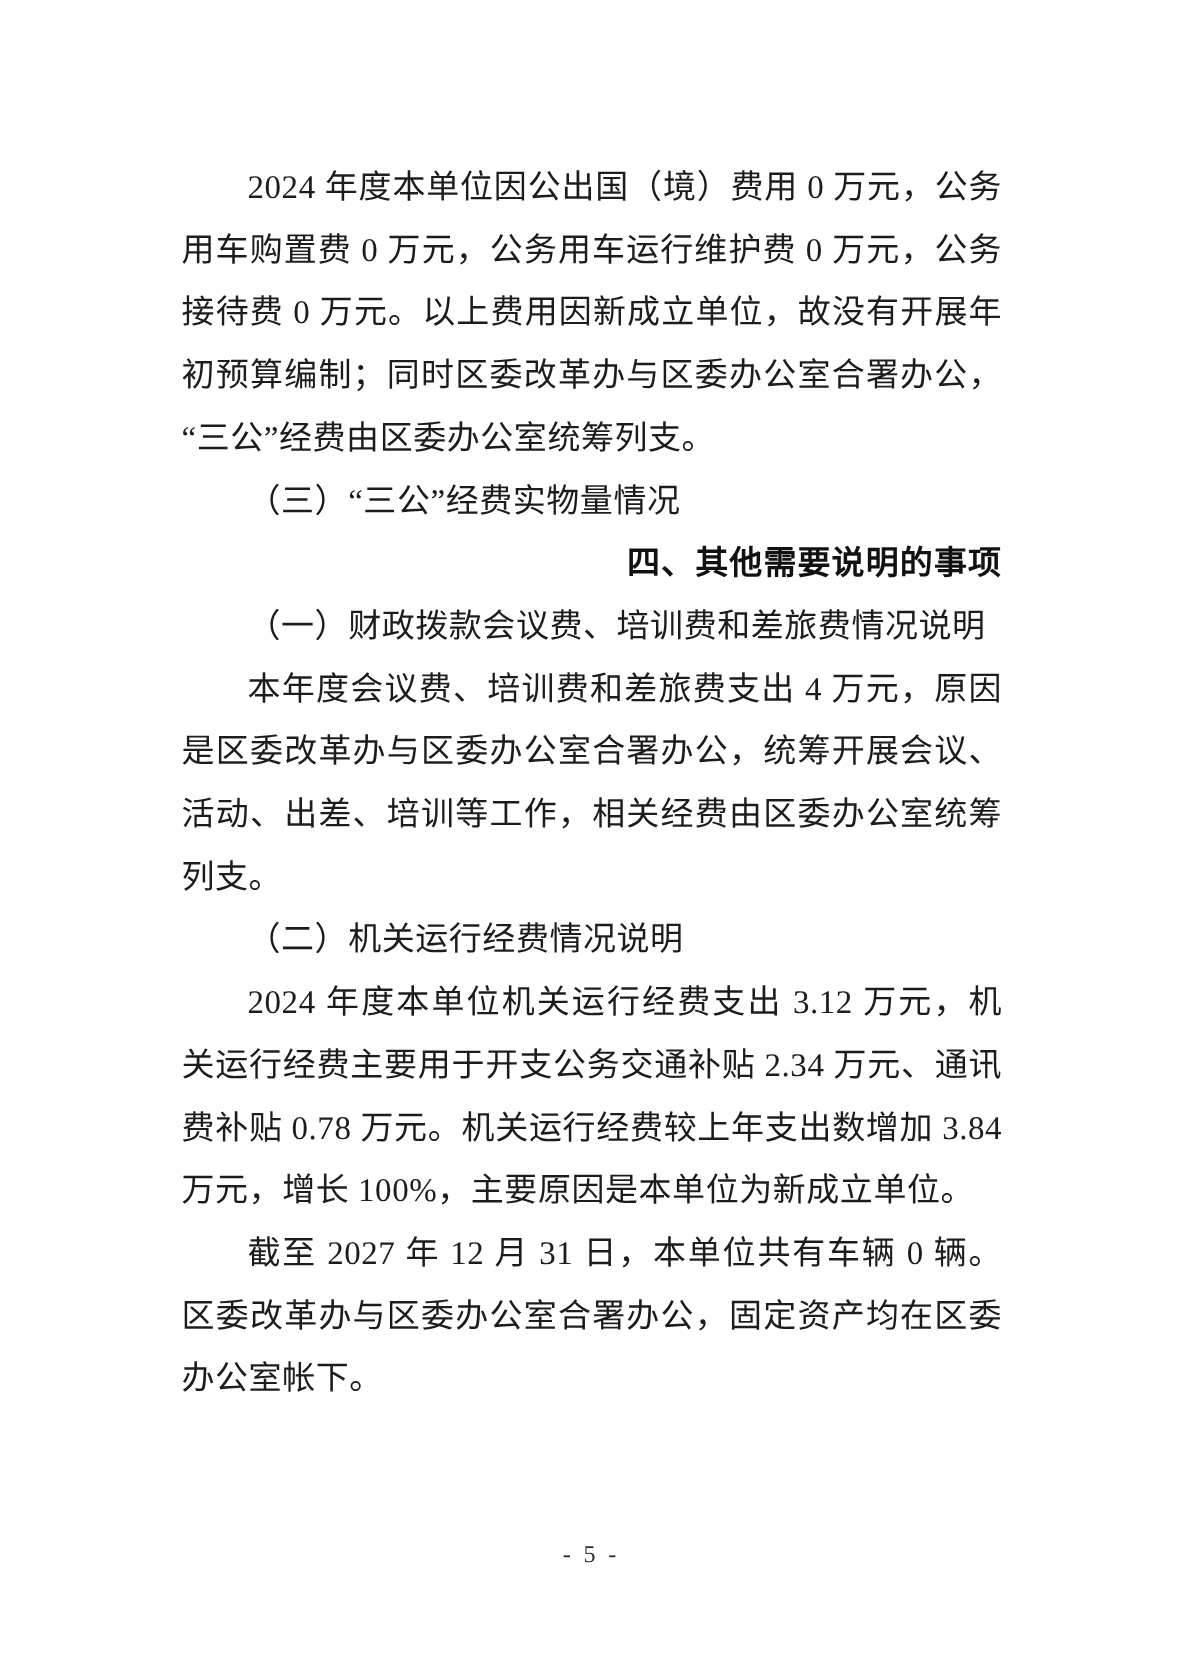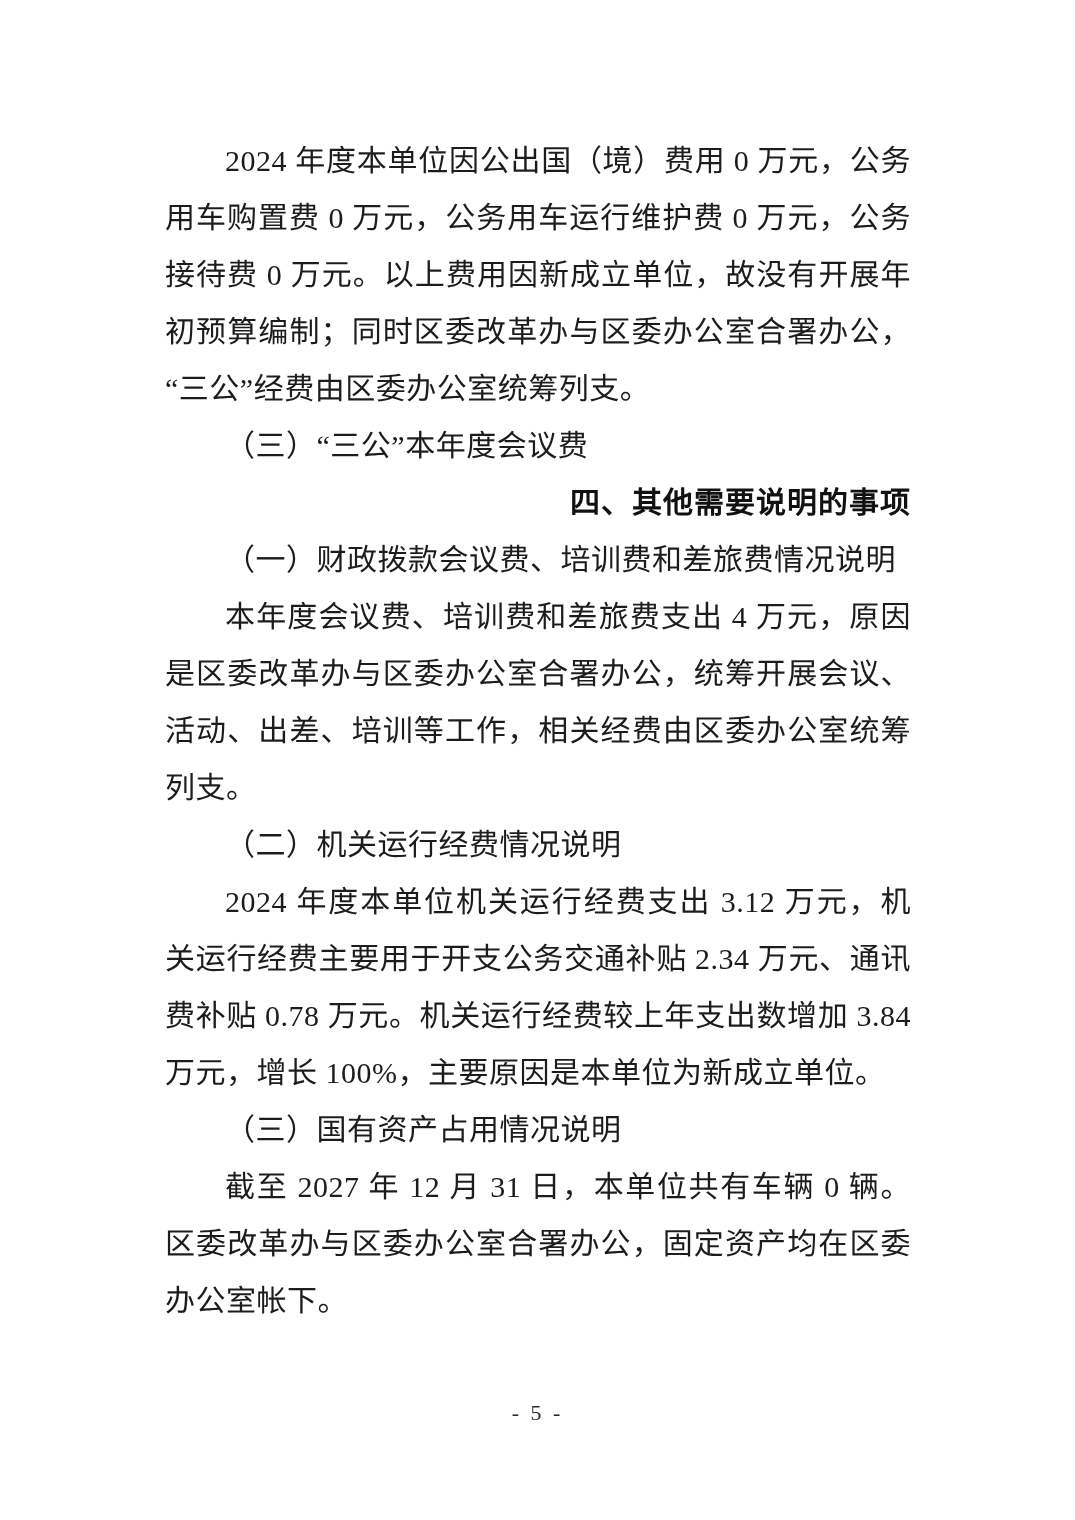--- a/index.html
+++ b/index.html
@@ -11,21 +11,21 @@
     position: relative;
     width: 1075px;
     height: 1520px;
     margin: 0 auto;
     background: #ffffff;
     overflow: hidden;
   }
   .content {
     position: absolute;
     left: 165px;
-    top: 132px;
+    top: 142px;
     width: 746px;
   }
   .block {
     margin: 0;
     font-family: "Liberation Serif", "DejaVu Serif", serif;
     font-size: 30px;
     line-height: 57px;
     color: #1c1c1c;
     text-indent: 2em;
     text-align: justify;
@@ -56,26 +56,25 @@
     color: #2a2a2a;
     letter-spacing: 3px;
   }
 </style>
 </head>
 <body>
 
 <div class="page">
   <div class="content">
     <p class="block paragraph">2024 年度本单位因公出国（境）费用 0 万元，公务用车购置费 0 万元，公务用车运行维护费 0 万元，公务接待费 0 万元。以上费用因新成立单位，故没有开展年初预算编制；同时区委改革办与区委办公室合署办公，“三公”经费由区委办公室统筹列支。</p>
-    <p class="block subheading">（三）“三公”本年度会议费</p>
+    <p class="block subheading">（三）“三公”经费实物量情况</p>
     <p class="block heading">四、其他需要说明的事项</p>
     <p class="block subheading">（一）财政拨款会议费、培训费和差旅费情况说明</p>
     <p class="block paragraph">本年度会议费、培训费和差旅费支出 4 万元，原因是区委改革办与区委办公室合署办公，统筹开展会议、活动、出差、培训等工作，相关经费由区委办公室统筹列支。</p>
     <p class="block subheading">（二）机关运行经费情况说明</p>
     <p class="block paragraph">2024 年度本单位机关运行经费支出 3.12 万元，机关运行经费主要用于开支公务交通补贴 2.34 万元、通讯费补贴 0.78 万元。机关运行经费较上年支出数增加 3.84 万元，增长 100%，主要原因是本单位为新成立单位。</p>
-    <p class="block subheading">（三）国有资产占用情况说明</p>
     <p class="block paragraph">截至 2027 年 12 月 31 日，本单位共有车辆 0 辆。区委改革办与区委办公室合署办公，固定资产均在区委办公室帐下。</p>
   </div>
 
   <div class="footer">
     <span>- 5 -</span>
   </div>
 </div>
 
 </body></html>

